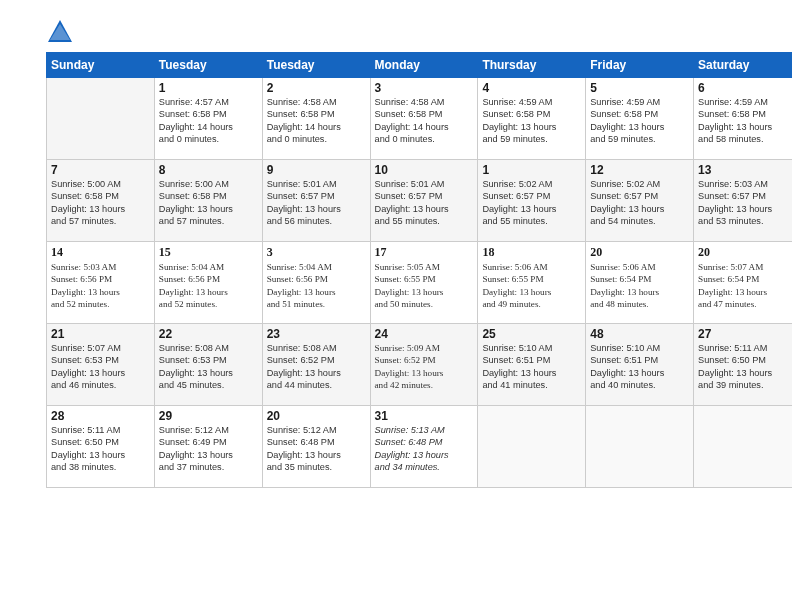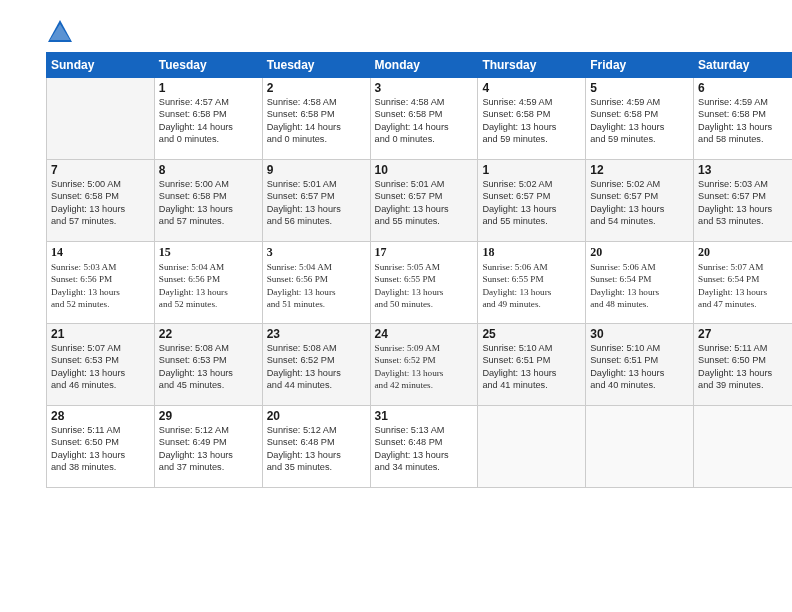--- a/index.html
+++ b/index.html
@@ -310,21 +310,21 @@
 and 42 minutes.</div>
           </td>
           <td class="day-cell">
             <span class="day-num">25</span>
             <div class="cell-info" style="white-space: pre-line;">Sunrise: 5:10 AM
 Sunset: 6:51 PM
 Daylight: 13 hours
 and 41 minutes.</div>
           </td>
           <td class="day-cell">
-            <span class="day-num">30</span>
+            <span class="day-num">48</span>
             <div class="cell-info" style="white-space: pre-line;">Sunrise: 5:10 AM
 Sunset: 6:51 PM
 Daylight: 13 hours
 and 40 minutes.</div>
           </td>
           <td class="day-cell">
             <span class="day-num">27</span>
             <div class="cell-info" style="white-space: pre-line;">Sunrise: 5:11 AM
 Sunset: 6:50 PM
 Daylight: 13 hours
@@ -348,21 +348,21 @@
           </td>
           <td class="day-cell">
             <span class="day-num">20</span>
             <div class="cell-info" style="white-space: pre-line;">Sunrise: 5:12 AM
 Sunset: 6:48 PM
 Daylight: 13 hours
 and 35 minutes.</div>
           </td>
           <td class="day-cell">
             <span class="day-num">31</span>
-            <div class="cell-info" style="white-space: pre-line;">Sunrise: 5:13 AM
+            <div class="cell-info" style="white-space: pre-line; font-style: italic;">Sunrise: 5:13 AM
 Sunset: 6:48 PM
 Daylight: 13 hours
 and 34 minutes.</div>
           </td>
           <td class="empty-cell"></td>
           <td class="empty-cell"></td>
           <td class="empty-cell"></td>
         </tr>
       </tbody>
   </table>

